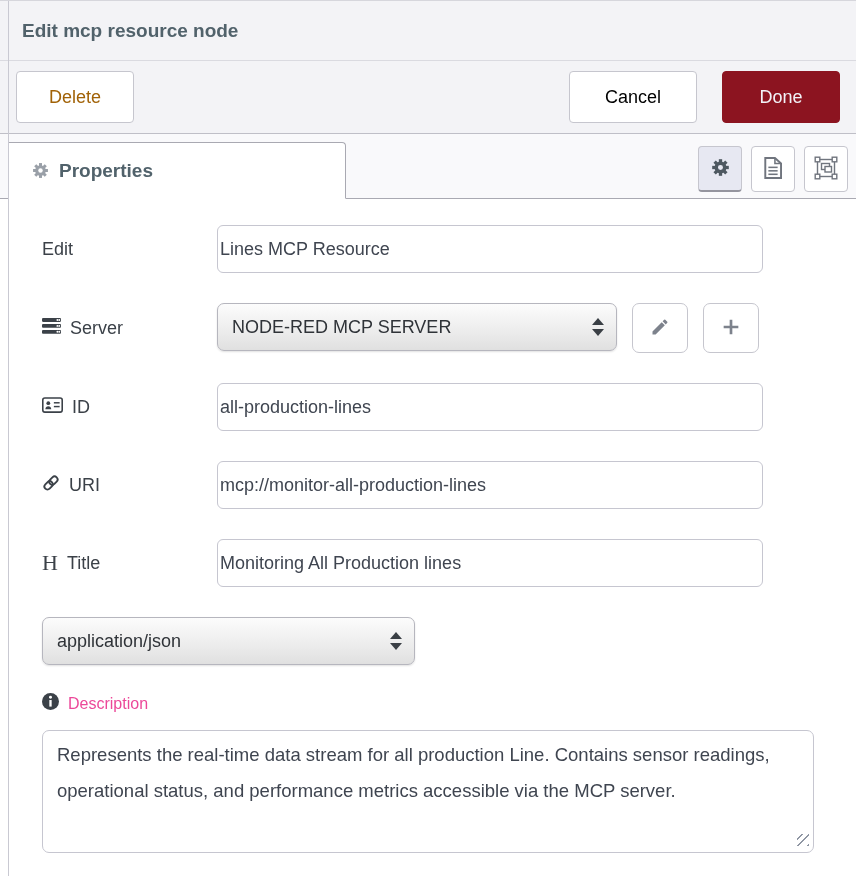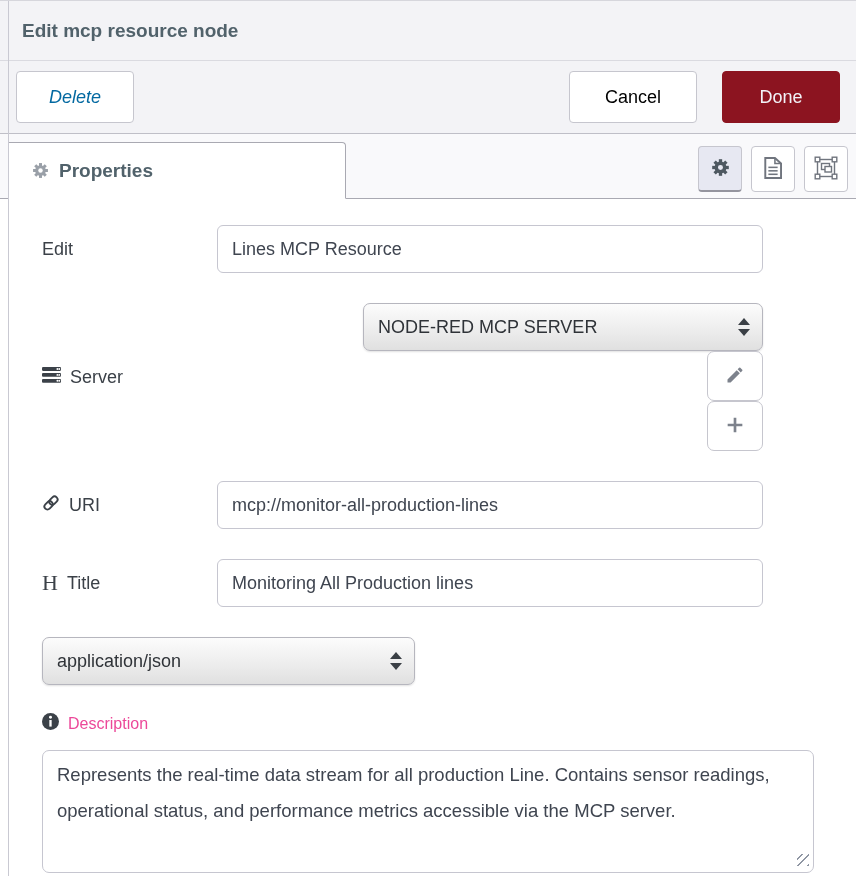--- a/index.html
+++ b/index.html
@@ -14,21 +14,21 @@
   
   .hdr { height:60px; background:#f3f3f6; border-bottom:1px solid #dadae0;
          display:flex; align-items:center; padding-left:22px; }
   .hdr-title { font-size:19px; font-weight:bold; color:#51626b; }
 
   
   .toolbar { height:73px; background:#f3f3f6; border-bottom:1px solid #bfbfc7;
              display:flex; align-items:center; padding:0 16px; }
   .btn { height:52px; border:1px solid #c6c6ce; border-radius:4px; background:#fff;
          font-family:inherit; font-size:18px; cursor:pointer; }
-  .btn-delete { width:118px; color:#0369a1;font-style:italic; }
+  .btn-delete { width:118px; color:#a16207; }
   .spacer { flex:1; }
   .btn-cancel { width:128px; color:#000000; margin-right:25px; }
   .btn-done { width:118px; background:#8c1420; border-color:#8c1420; color:#f2f2f7; }
 
   
   .tabrow { position:relative; height:65px; background:#f9f9fb; border-bottom:1px solid #a9a9b2;
             display:flex; align-items:flex-end; }
   .tab { position:relative; margin-left:8px; margin-bottom:-1px; width:338px; height:57px;
          background:#fff; border:1px solid #a9a9b2; border-bottom:1px solid #fff;
          border-radius:0 4px 0 0; display:flex; align-items:center; gap:10px;
@@ -43,22 +43,22 @@
 
   
   .form { background:#fff; padding:26px 42px 0 42px; }
   .row { display:flex; align-items:center; margin-bottom:30px; }
   .lbl { width:175px; display:flex; align-items:center; gap:9px;
          font-size:18px; color:#3b4148; flex-shrink:0; }
   .lbl svg { flex-shrink:0; }
   .h-glyph { font-family:"Liberation Serif","DejaVu Serif",serif; font-size:22px; color:#3b4148; line-height:1; }
   .ctl { width:546px; }
   .txt { width:546px; height:48px; border:1px solid #c6c6d0; border-radius:6px;
-         padding:0 14px; font-family:inherit; font-size:18px; color:#3f4550; background:#fff; }
-  .server-ctl { display:flex; align-items:flex-end;flex-direction:column; }
+         padding:0 2px; font-family:inherit; font-size:18px; color:#3f4550; background:#fff; }
+  .server-ctl { display:flex; align-items:flex-start; }
   .selectbox { height:48px; border:1px solid #b6b6be; border-radius:7px;
                background:linear-gradient(#fcfcfc,#ececec 60%,#e0e0e0);
                box-shadow:0 1px 2px rgba(0,0,0,.12);
                display:flex; align-items:center; padding:0 12px 0 14px;
                font-size:18px; color:#2f3338; cursor:pointer; }
   .selectbox .sel-text { flex:1; white-space:nowrap; overflow:hidden; }
   .sel-arrows { display:flex; flex-direction:column; align-items:center; gap:4px; margin-left:8px; }
   .tri-up { width:0; height:0; border-left:6px solid transparent; border-right:6px solid transparent;
             border-bottom:7px solid #3a3f45; }
   .tri-down { width:0; height:0; border-left:6px solid transparent; border-right:6px solid transparent;
@@ -201,20 +201,37 @@
         <button class="sqbtn">
           <span>
             <svg width="20" height="20" viewBox="0 0 24 24" fill="currentColor">
               <path d="M10.4 3.2h3.2v7.2h7.2v3.2h-7.2v7.2h-3.2v-7.2H3.2v-3.2h7.2z"></path>
             </svg>
           </span>
         </button>
       </div>
     </div>
 
+    <div class="row">
+      <div class="lbl">
+        <span>
+          <svg width="21" height="16" viewBox="0 0 20 15">
+            <rect x=".75" y=".75" width="18.5" height="13.5" rx="2" fill="none" stroke="#3b4148" stroke-width="1.5"></rect>
+            <circle cx="6" cy="5.8" r="1.8" fill="#3b4148"></circle>
+            <path d="M3.2 11.6c0-1.8 1.3-2.9 2.8-2.9s2.8 1.1 2.8 2.9z" fill="#3b4148"></path>
+            <g stroke="#3b4148" stroke-width="1.4">
+              <line x1="11.3" y1="5.4" x2="16.8" y2="5.4"></line>
+                <line x1="11.3" y1="9" x2="16.8" y2="9"></line>
+            </g>
+          </svg>
+        </span>
+        <span>ID</span>
+      </div>
+      <input class="txt" value="all-production-lines" style="">
+    </div>
 
     <div class="row">
       <div class="lbl">
         <span>
           <svg width="18" height="18" viewBox="0 0 18 18">
             <g transform="rotate(-45 9 9)" fill="none" stroke="#3b4148" stroke-width="1.9">
               <rect x="1" y="6" width="9.2" height="6" rx="3"></rect>
               <rect x="7.8" y="6" width="9.2" height="6" rx="3"></rect>
             </g>
           </svg>

